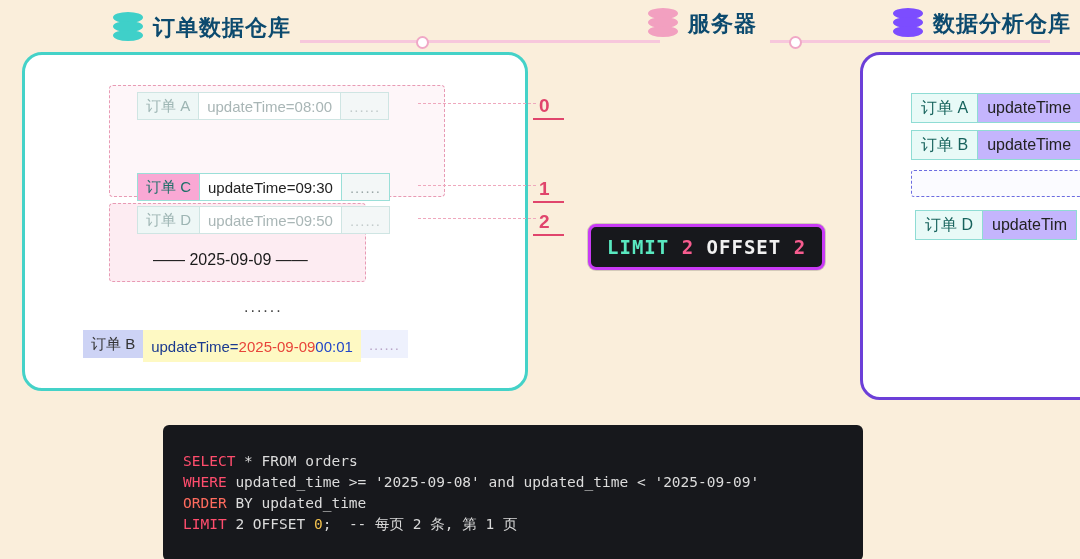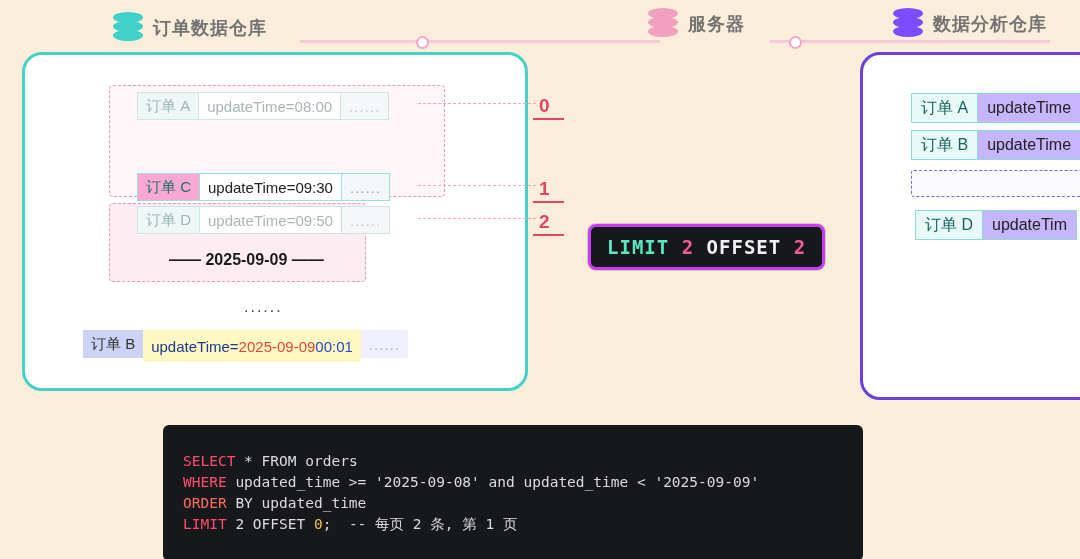--- a/index.html
+++ b/index.html
@@ -7,21 +7,21 @@
     width:1080px; height:559px;
     background:#faeedb;
     font-family:"Liberation Sans", sans-serif;
     overflow:hidden;
     position:relative;
   }
   .stage { position:absolute; left:0; top:0; width:1080px; height:559px; }
 
   
   .hdr { position:absolute; display:flex; align-items:center; gap:10px; }
-  .hdr-title { font-size:18px; font-weight:bold; color:#737373; letter-spacing:1px; white-space:nowrap; }
+  .hdr-title { font-size:22px; font-weight:bold; color:#0c4a6e; letter-spacing:1px; white-space:nowrap; }
 
   
   .db { width:30px; height:32px; position:relative; }
   .db .sl { position:absolute; left:0; width:30px; height:11px; border-radius:50%/50%; }
   .db .s1 { top:0; }
   .db .s2 { top:9px; }
   .db .s3 { top:18px; }
   .db-teal .sl { background:#3fd0c9; }
   .db-pink .sl { background:#f2a0c0; }
   .db-purple .sl { background:#7c4dff; }
@@ -163,21 +163,21 @@
       <span class="cell c-time">updateTime=09:30</span>
       <span class="cell c-dots">......</span>
     </div>
 
     <div class="row dim" style="left:112px; top:151px;">
       <span class="cell c-id">订单 D</span>
       <span class="cell c-time">updateTime=09:50</span>
       <span class="cell c-dots">......</span>
     </div>
 
-    <div class="datesep" style="left:144px; top:196px;font-weight:bold;">—— 2025-09-09 ——</div>
+    <div class="datesep" style="left:128px; top:196px;">—— 2025-09-09 ——</div>
 
     <div class="ellip" style="left:219px; top:243px;">......</div>
 
     <div class="rowB" style="left:58px; top:275px;">
       <span class="c-id">订单 B</span>
       <span class="c-time">
           <span>updateTime=</span>
           <span class="red">2025-09-09</span> 
           <span class="blue">00:01</span>
         </span>

